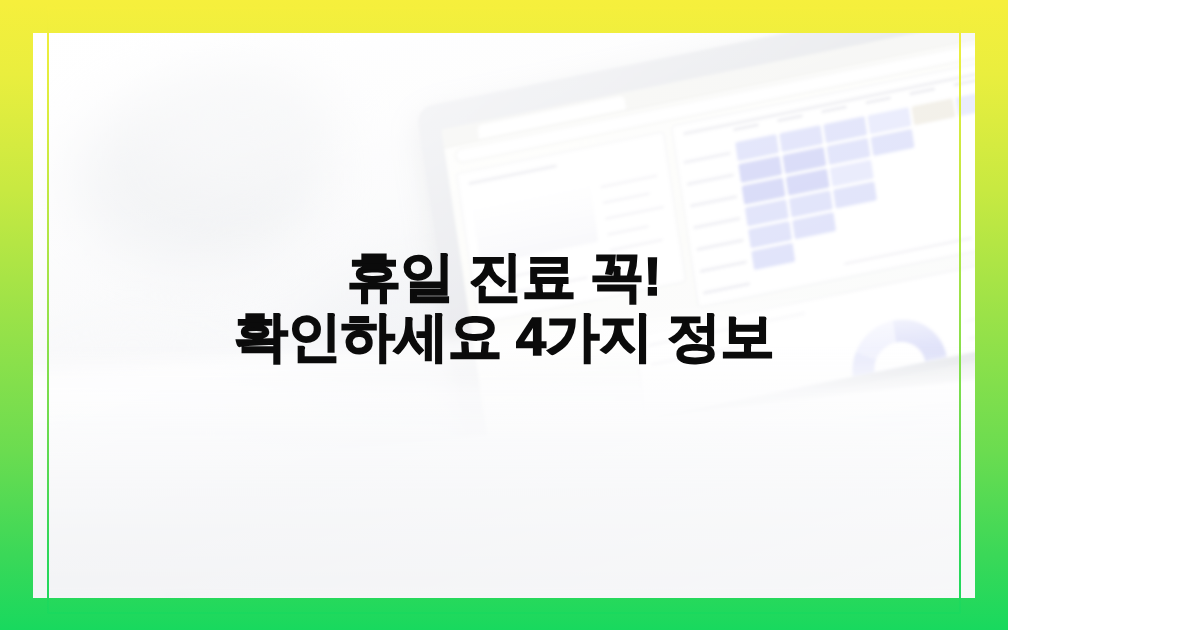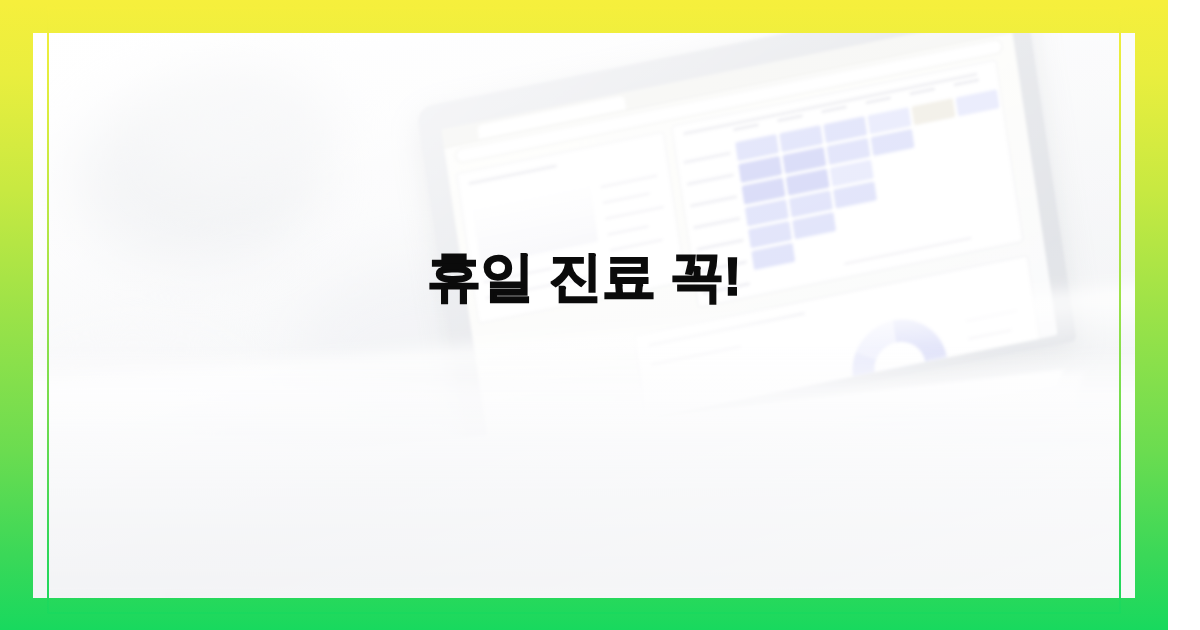--- a/index.html
+++ b/index.html
@@ -10,21 +10,21 @@
   body {
     width: 1200px;
     height: 630px;
     overflow: hidden;
     font-family: "Liberation Sans", "DejaVu Sans", sans-serif;
   }
 
   
   .banner {
     position: relative;
-    width: 1168px;
+    width: 1008px;
     height: 630px;
     overflow: hidden;
     background: #ffffff;
   }
 
   
   .outer-frame {
     position: absolute;
     inset: 0;
     background: linear-gradient(180deg,
@@ -431,15 +431,16 @@
       <div class="desk"></div>
 
       <div class="wash"></div>
     </div>
   </div>
 
   <div class="hairline"></div>
 
   <div class="headline">
     <span class="line">휴일 진료 꼭!</span>
+    <span class="line">확인하세요 4가지 정보</span>
   </div>
 
 </div>
 
 </body></html>

